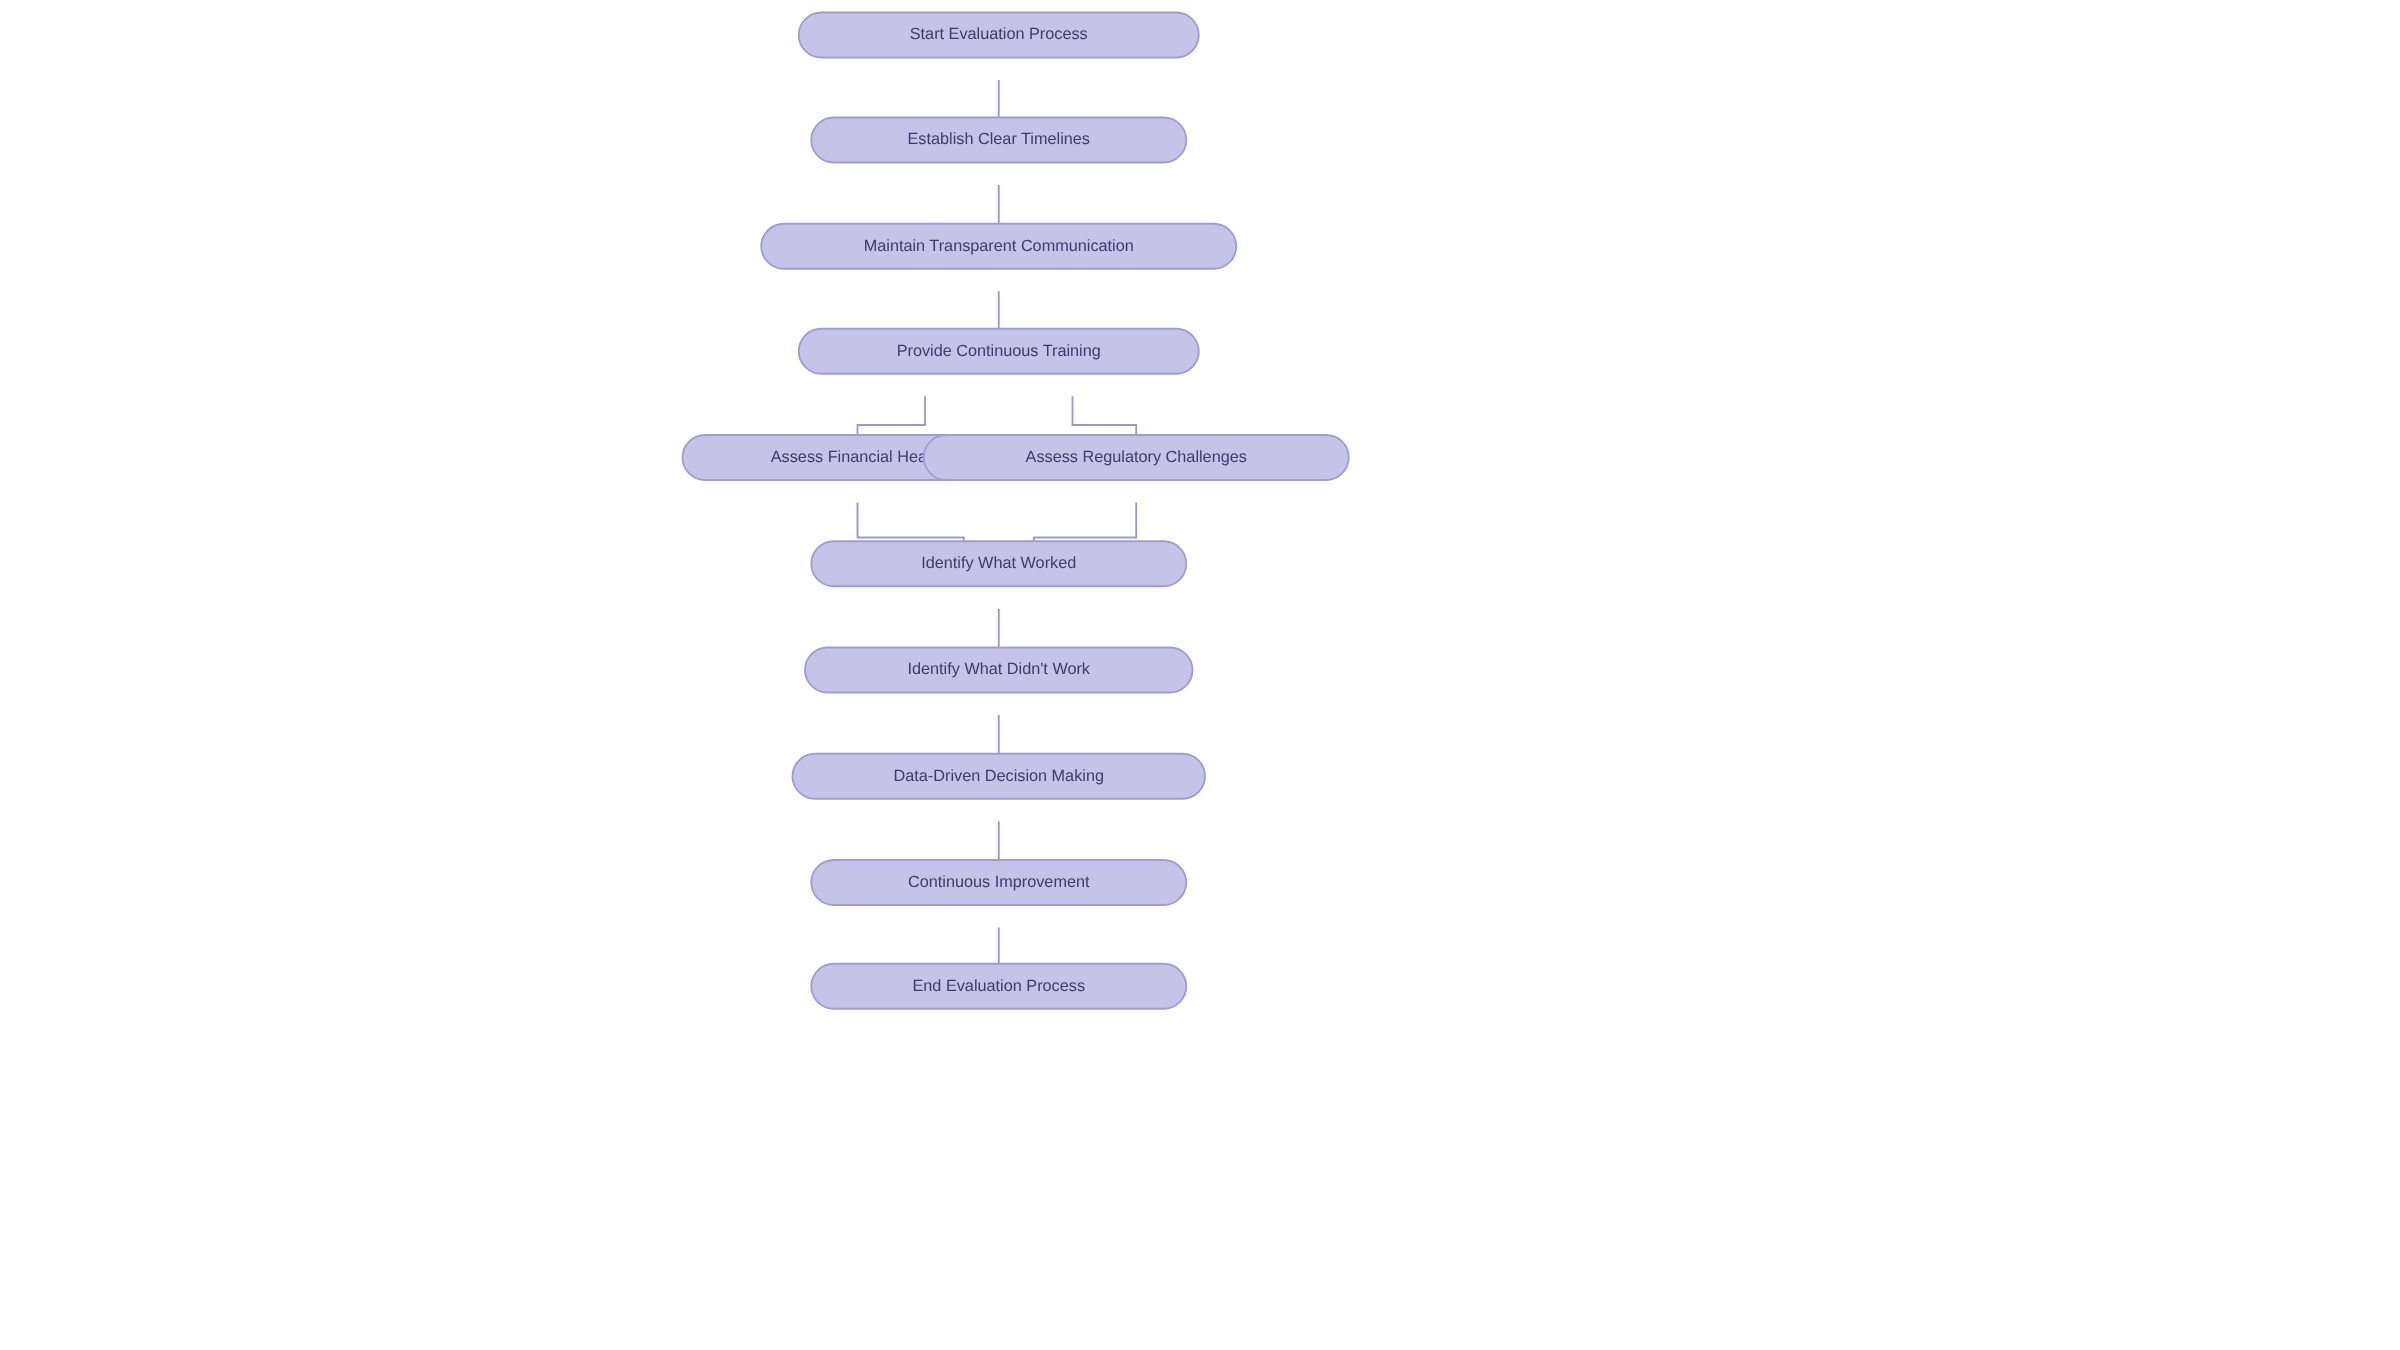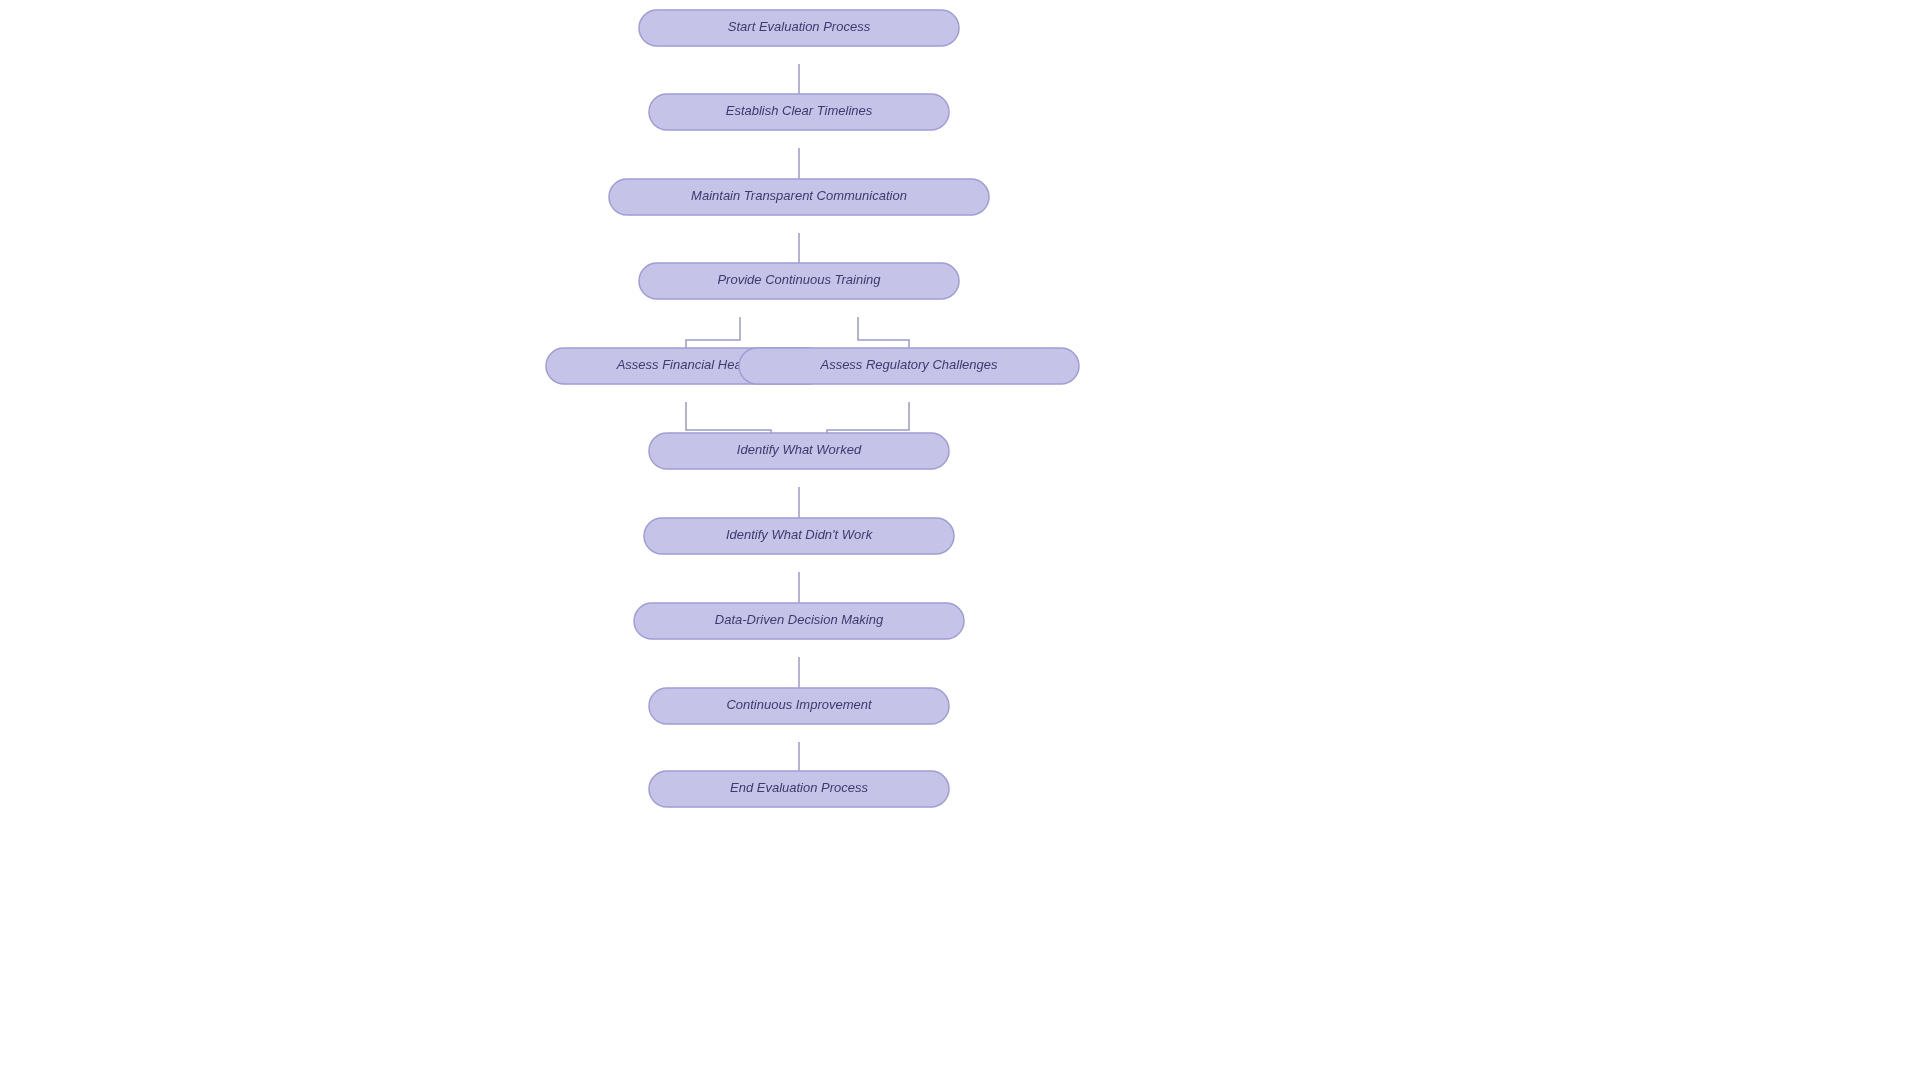--- a/index.html
+++ b/index.html
@@ -10,21 +10,20 @@
       height: 1080px;
       overflow: hidden;
       position: relative;
     }
     .diagram-container {
       position: absolute;
       top: 0;
       left: 0;
       width: 1920px;
       height: 1080px;
-      font-style: italic;
     }
     svg {
       width: 1920px;
       height: 1080px;
     }
     .node-text {
       font-family: Arial, sans-serif;
       font-size: 13px;
       fill: #3d3a6e;
       text-anchor: middle;

